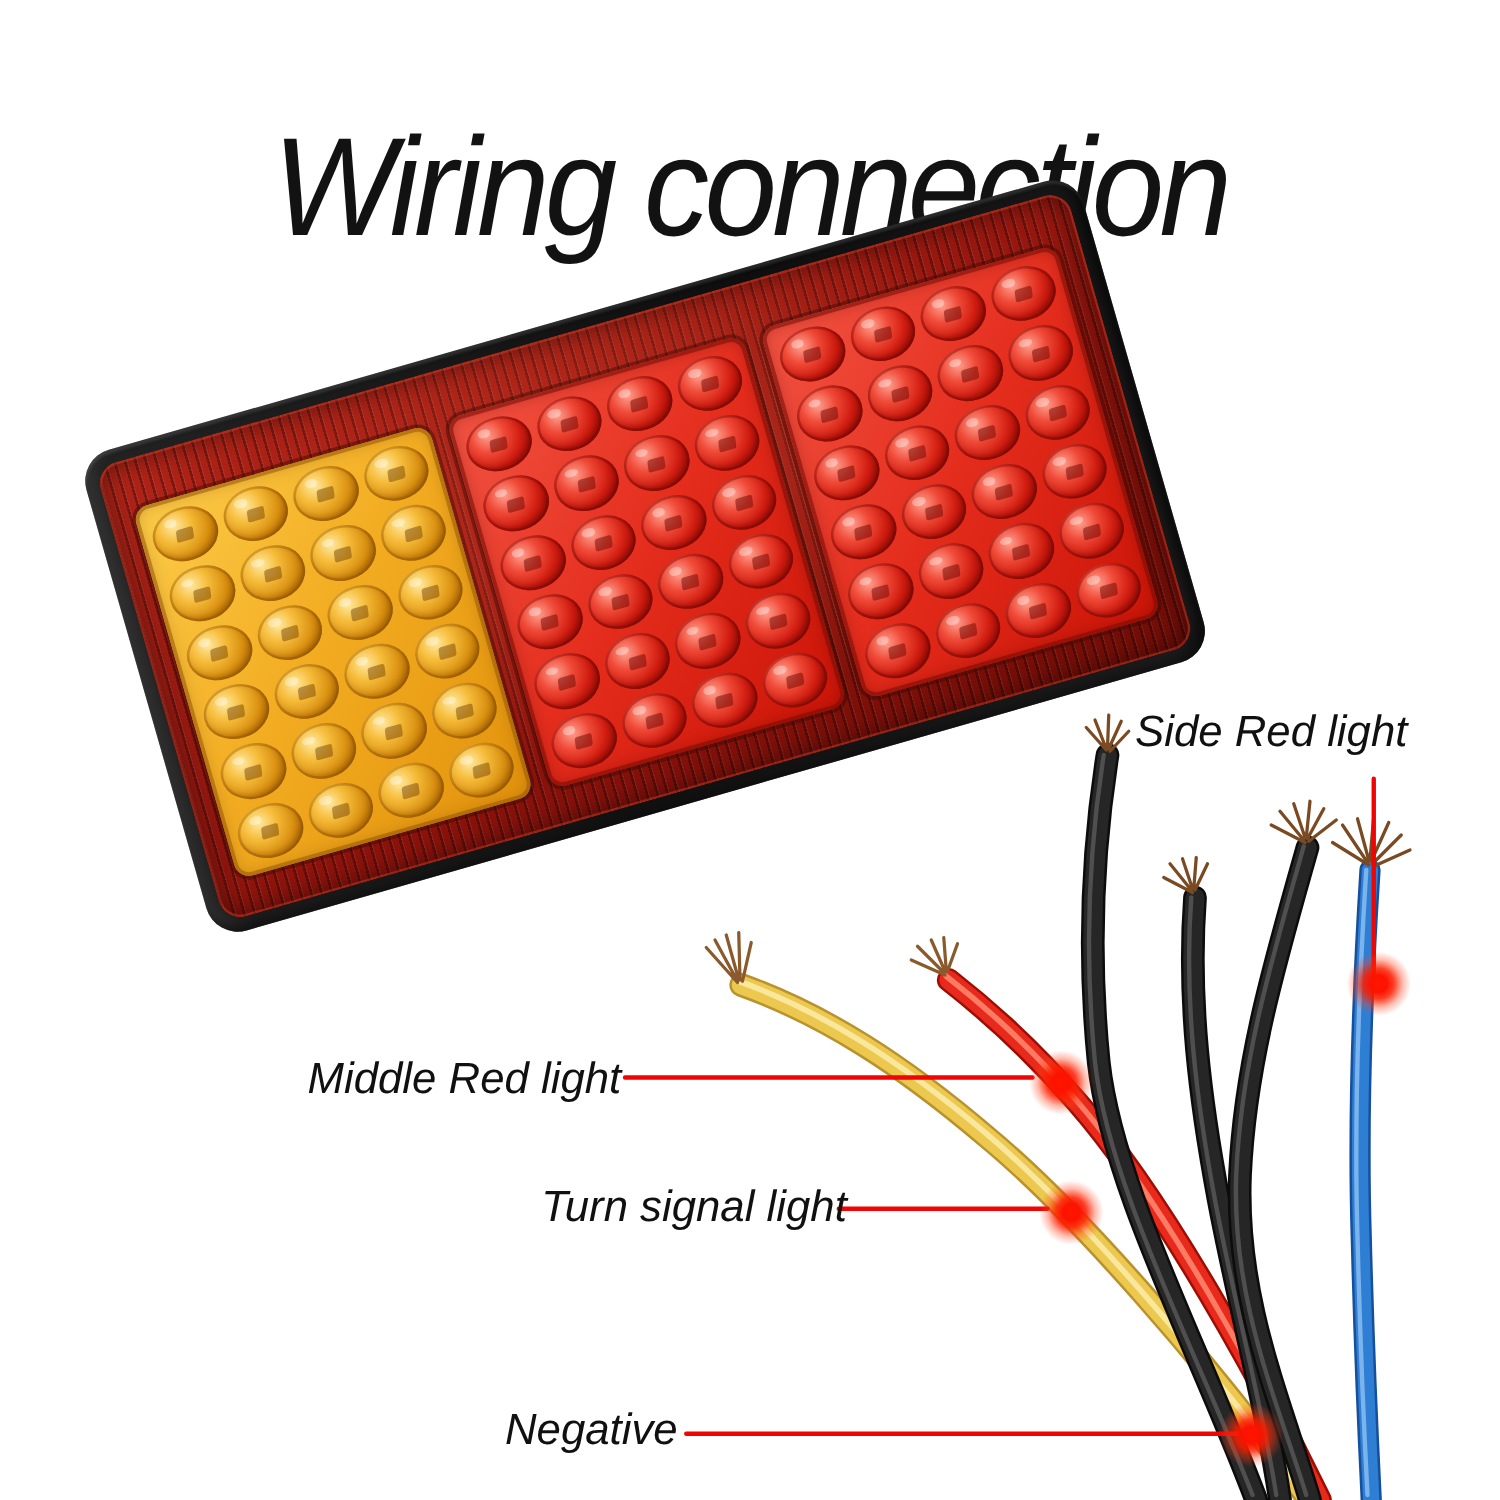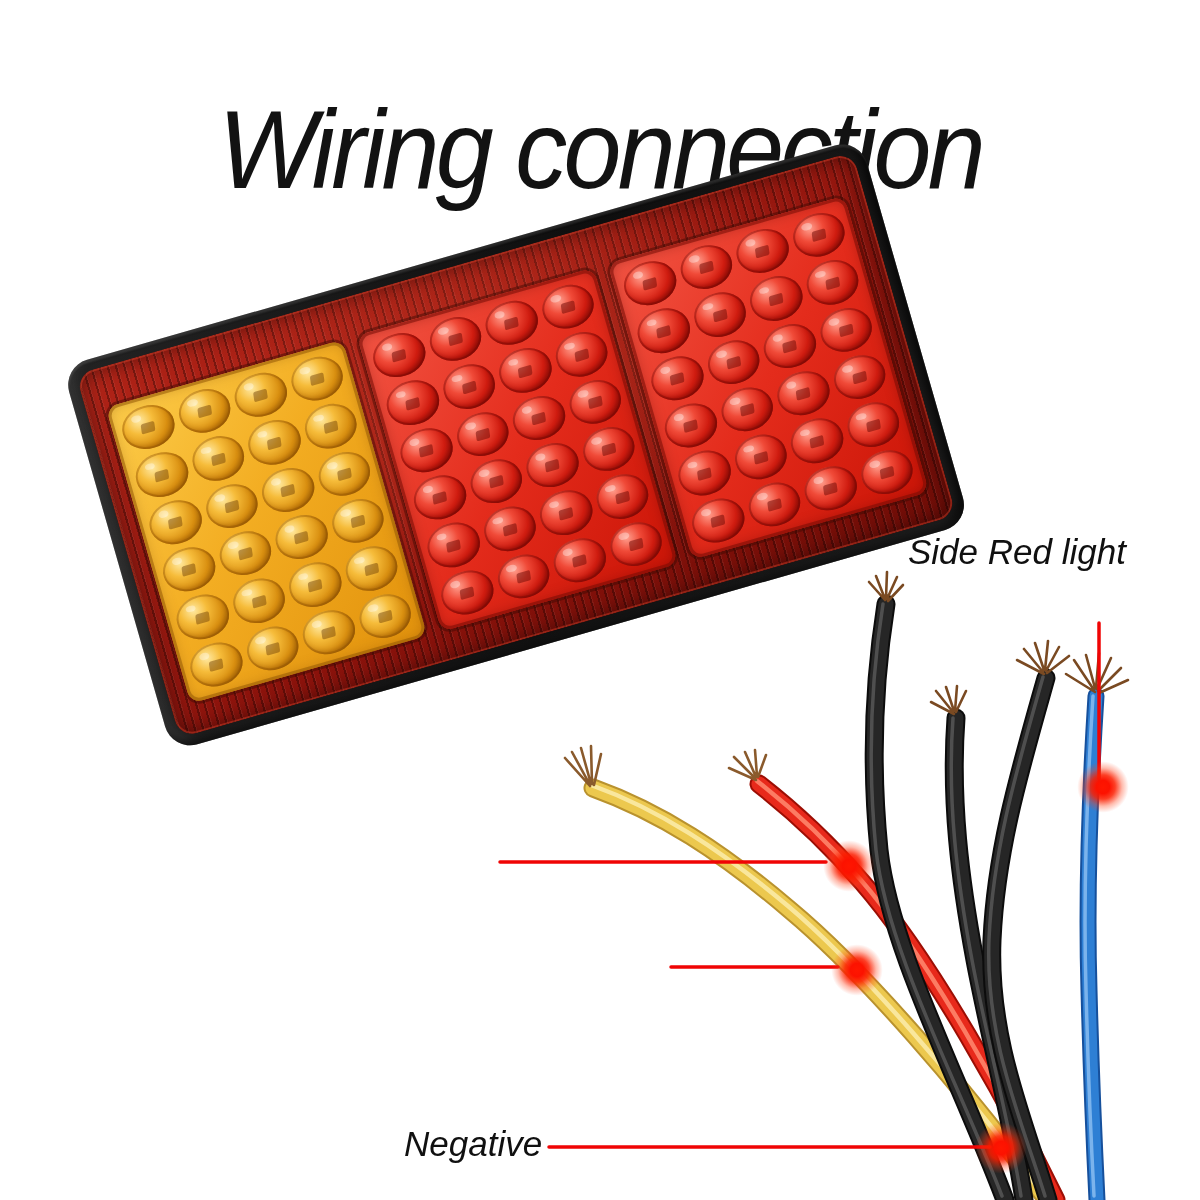--- a/index.html
+++ b/index.html
@@ -202,16 +202,18 @@
     <line class="leader" x1="671" y1="967" x2="838" y2="967" stroke="#f00404"></line>
     <line class="leader" x1="549" y1="1147" x2="990" y2="1147" stroke="#f00404"></line>
     <line class="leader" x1="1099" y1="623" x2="1099" y2="779" stroke="#f00404"></line>
   </svg>
 
   <div class="dot" style="left:849px;top:866px"></div>
   <div class="dot" style="left:857px;top:970px"></div>
   <div class="dot" style="left:1001px;top:1148px"></div>
   <div class="dot" style="left:1103px;top:787px"></div>
 
-  <div class="lbl" style="left:908px;top:532px">Side Red light</div>
+  <div class="lbl" style="left:908px;top:566px">Side Red light</div>
+  <div class="lbl" style="left:246px;top:843px">Middle Red light</div>
+  <div class="lbl" style="left:433px;top:946px">Turn signal light</div>
   <div class="lbl" style="left:404px;top:1124px">Negative</div>
 
 </div>
 
 </body></html>

